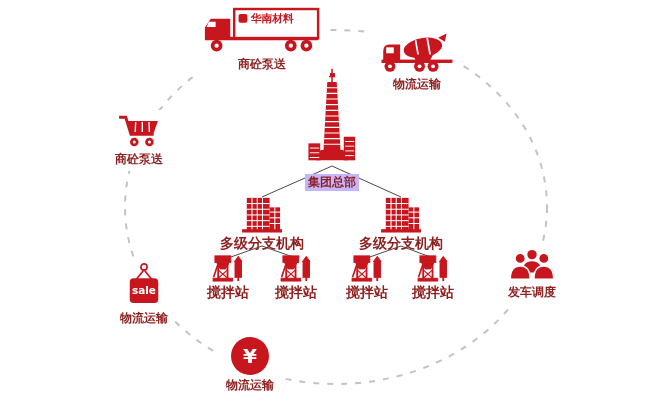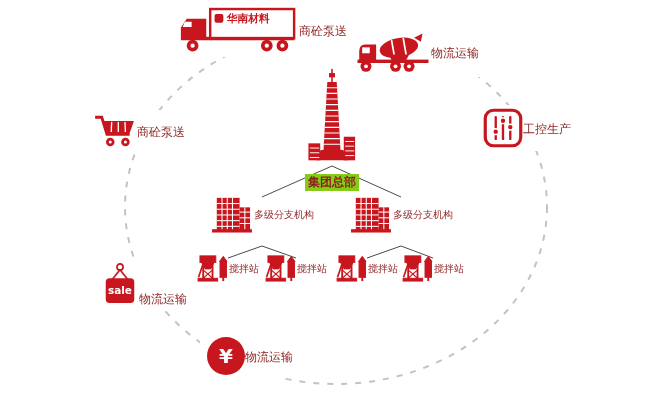--- a/index.html
+++ b/index.html
@@ -2,27 +2,27 @@
 <html><head>
 <meta charset="utf-8">
 <style>
   * { margin:0; padding:0; box-sizing:border-box; }
   html,body { background:#fff; font-family:"DejaVu Sans",sans-serif; }
   .stage { position:relative; width:666px; height:410px; background:#fff; overflow:hidden; }
   .layer { position:absolute; left:0; top:0; width:666px; height:410px; }
   .ring-layer { z-index:0; }
   .line-layer { z-index:1; }
   .node, .cnode {
-    position:absolute; display:flex; align-items:center;
+    position:absolute; display:flex; flex-direction:column; align-items:center;
     transform:translateX(-50%); z-index:2;
   }
   .node { background:#fff; padding:3px 7px; }
-  .label { font-size:12px; font-weight:normal; color:#8d1f1f; margin-top:2px; white-space:nowrap; }
-  .label.sm { font-size:10px; }
-  .hq-label { position:absolute; transform:translateX(-50%); z-index:3; background:#84cc16;
+  .label { font-size:12px; font-weight:bold; color:#8d1f1f; margin-top:2px; white-space:nowrap; }
+  .label.sm { font-size:14px; }
+  .hq-label { position:absolute; transform:translateX(-50%); z-index:3; background:#c4b5fd;
     padding:0 3px; font-size:12px; font-weight:bold; color:#8d1f1f; white-space:nowrap; }
   .coin { width:38px; height:38px; border-radius:50%; background:#c8161e; color:#fff;
     display:flex; align-items:center; justify-content:center; font-size:20px; font-weight:bold; }
   svg text { font-family:"DejaVu Sans",sans-serif; }
 </style>
 </head>
 <body>
 
 <div class="stage">
 
@@ -241,45 +241,46 @@
       <circle cx="13" cy="43" r="6.5" fill="#c8161e"></circle>
         <circle cx="13" cy="43" r="2.3" fill="#fff"></circle>
       <circle cx="48" cy="43" r="6.5" fill="#c8161e"></circle>
         <circle cx="48" cy="43" r="2.3" fill="#fff"></circle>
       <circle cx="64" cy="43" r="6.5" fill="#c8161e"></circle>
         <circle cx="64" cy="43" r="2.3" fill="#fff"></circle>
     </svg>
     <div class="label">物流运输</div>
   </div>
 
-  <div class="node" style="left:527px; top:105px;">
-    <svg width="40" height="40" viewBox="0 0 44 44">
-      <rect x="2.5" y="2.5" width="39" height="39" rx="9" fill="none" stroke="#c8161e" stroke-width="3.5"></rect>
-      <g stroke="#c8161e" stroke-width="2.6" stroke-linecap="round">
-        <line x1="14" y1="10" x2="14" y2="34"></line>
-        <line x1="22" y1="10" x2="22" y2="34"></line>
-        <line x1="30" y1="10" x2="30" y2="34"></line>
-      </g>
-      <circle cx="14" cy="26" r="3.2" fill="#c8161e" stroke="#fff" stroke-width="1.6"></circle>
-      <circle cx="22" cy="14" r="3.2" fill="#c8161e" stroke="#fff" stroke-width="1.6"></circle>
-      <circle cx="30" cy="21" r="3.2" fill="#c8161e" stroke="#fff" stroke-width="1.6"></circle>
-    </svg>
-    <div class="label">工控生产</div>
-  </div>
-
+
+  <div class="node" style="left:532px; top:245px;">
+    <svg width="48" height="34" viewBox="0 0 50 36">
+      <g fill="#c8161e">
+        <circle cx="25" cy="7" r="5"></circle>
+        <path d="M15,26 Q15,14 25,14 Q35,14 35,26 Z"></path>
+      </g>
+      <g fill="#c8161e" stroke="#fff" stroke-width="1.6">
+        <circle cx="12.5" cy="11" r="5.5"></circle>
+        <path d="M2,33 Q2,19 12.5,19 Q23,19 23,33 Z"></path>
+        <circle cx="37.5" cy="11" r="5.5"></circle>
+        <path d="M27,33 Q27,19 37.5,19 Q48,19 48,33 Z"></path>
+      </g>
+    </svg>
+    <div class="label">发车调度</div>
+  </div>
 
 
   <div class="node" style="left:250px; top:334px;">
     <div class="coin">
       <span>¥</span>
     </div>
     <div class="label">物流运输</div>
   </div>
 
-  <div class="node" style="left:144px; top:259px;align-items:flex-end;">
+  <div class="node" style="left:144px; top:259px;">
     <svg width="38" height="46" viewBox="0 0 40 48">
       <circle cx="20" cy="5" r="3.2" fill="none" stroke="#c8161e" stroke-width="1.8"></circle>
       <line x1="20" y1="8" x2="12" y2="18" stroke="#c8161e" stroke-width="1.8"></line>
       <line x1="20" y1="8" x2="28" y2="18" stroke="#c8161e" stroke-width="1.8"></line>
       <rect x="5" y="17" width="30" height="26" rx="4" fill="#c8161e"></rect>
       <text x="20" y="34" text-anchor="middle" font-size="11" font-weight="bold" fill="#fff">sale</text>
     </svg>
     <div class="label">物流运输</div>
   </div>
 

